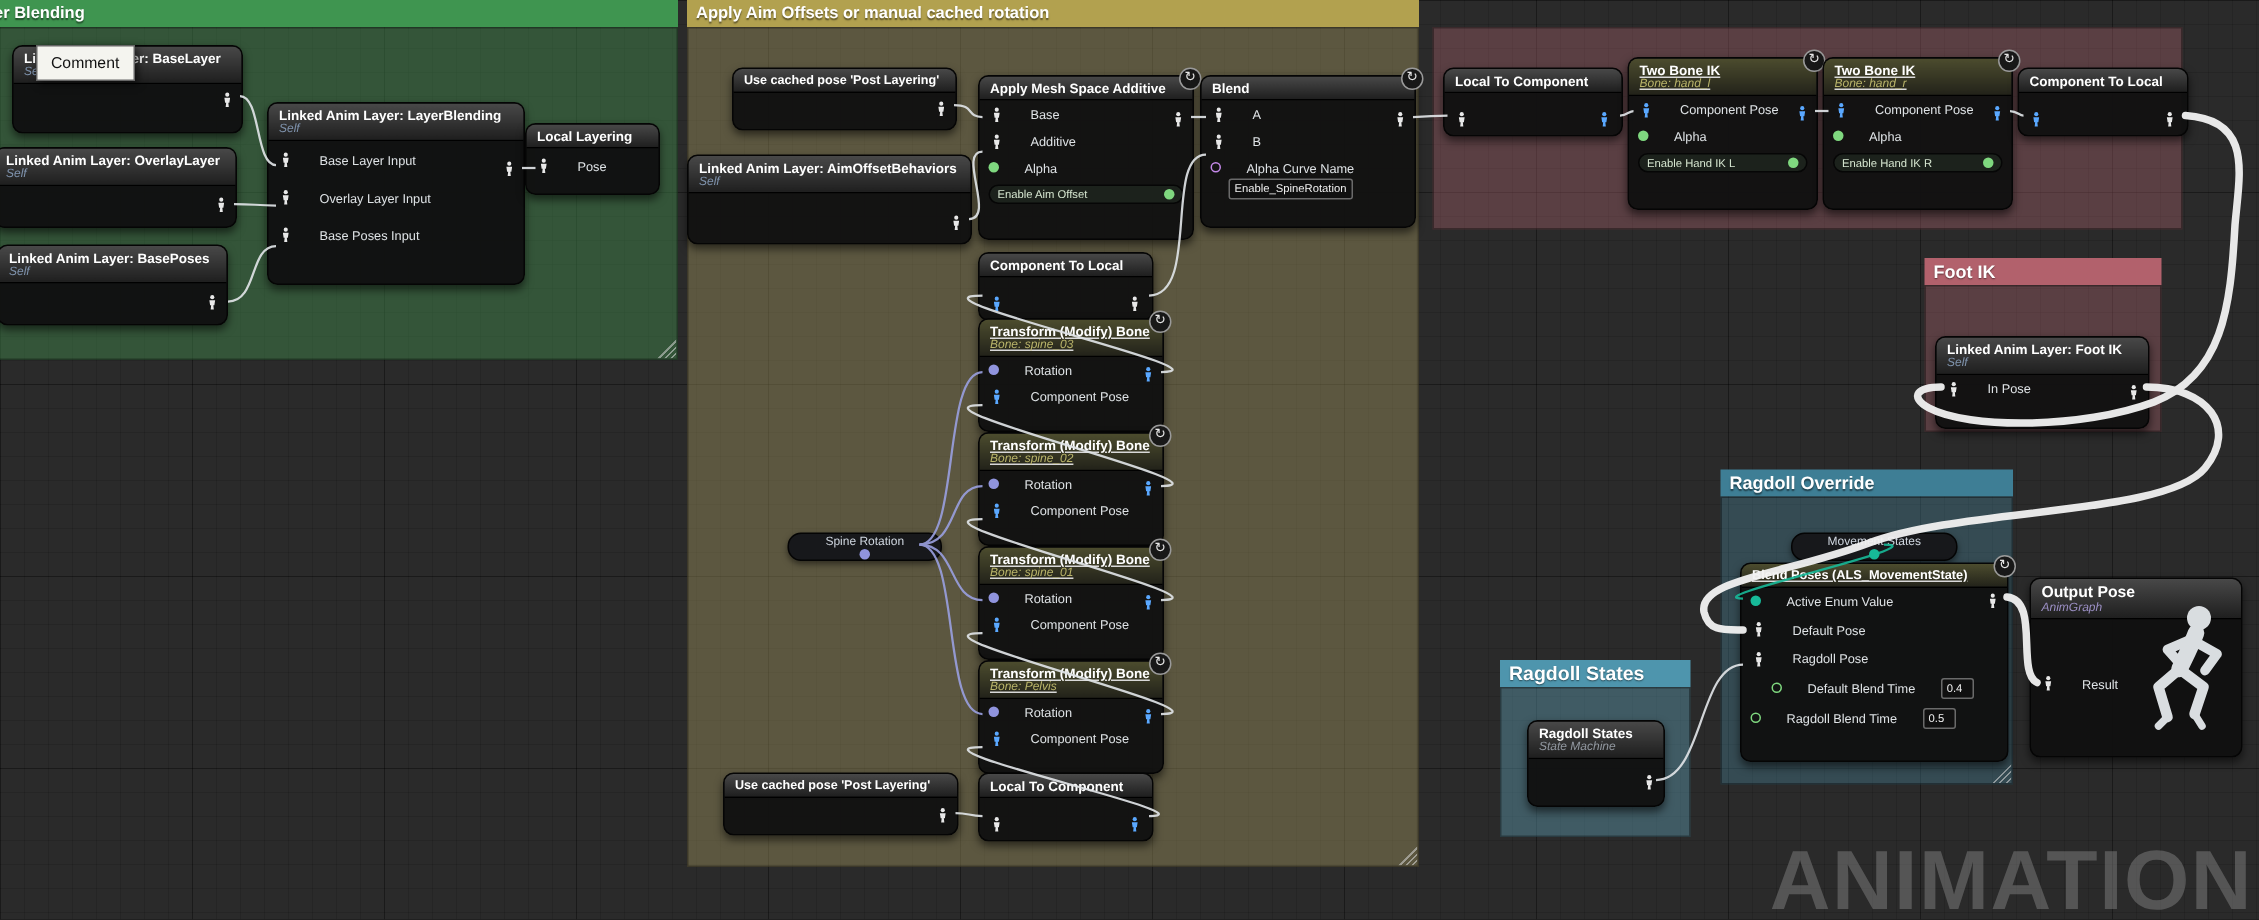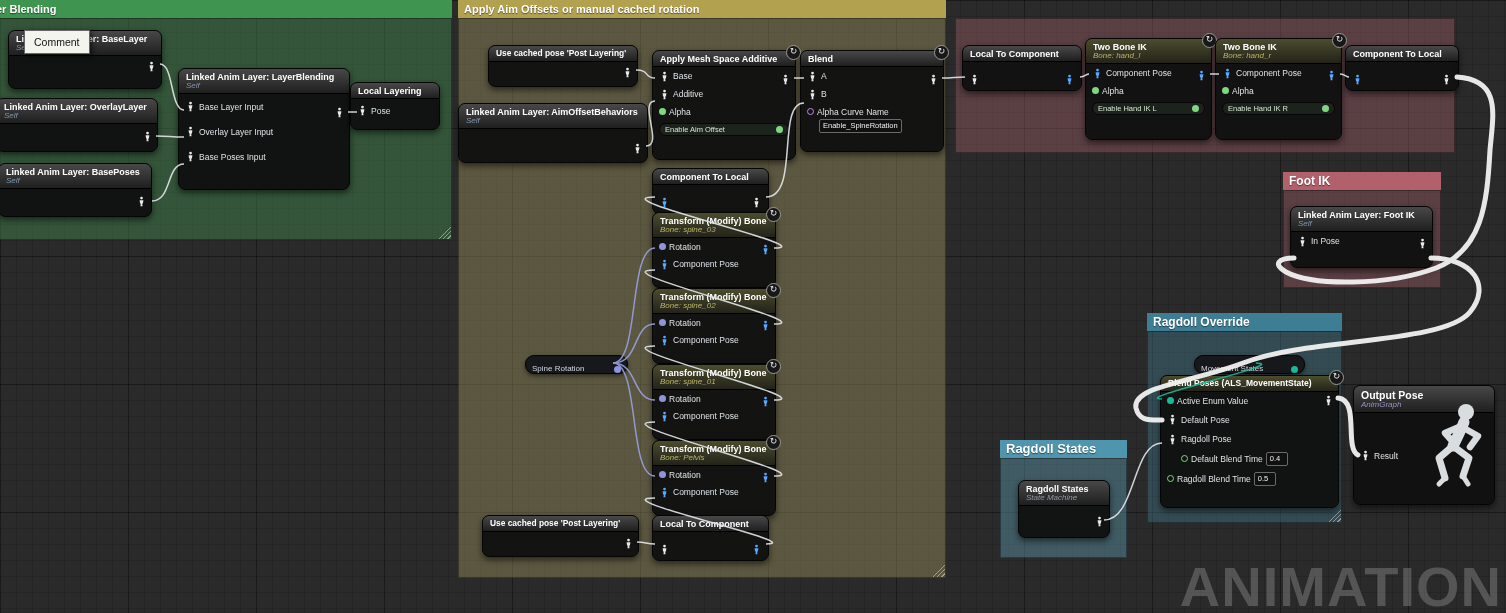--- a/index.html
+++ b/index.html
@@ -30,42 +30,42 @@
   .grip{position:absolute;right:1px;bottom:1px;width:13px;height:13px;z-index:2;
     background:repeating-linear-gradient(-45deg,transparent 0 2px,rgba(215,215,215,.55) 2px 3px);
     clip-path:polygon(100% 0,100% 100%,0 100%);cursor:nwse-resize;}
   
   .node{position:absolute;z-index:10;background:rgba(17,17,17,.97);border:1px solid #050505;
     border-radius:7px;box-shadow:0 3px 6px rgba(0,0,0,.55);font-size:8.5px;color:#d8d8d8;}
   .node-hd{padding:3px 7px 2px;border-bottom:1px solid #000;border-radius:6px 6px 0 0;overflow:hidden;
     background:linear-gradient(to bottom,#484848,#1f1f1f);}
   .node-hd .t{display:block;font-weight:bold;font-size:9px;color:#fff;white-space:nowrap;line-height:1.15;}
   .node-hd .s{display:block;font-style:italic;font-size:8px;color:#7f93ad;line-height:1.1;}
-  .node-hd.olive{background:linear-gradient(to bottom,#4c4c2e,#23231a);}
+  .node-hd.olive{background:linear-gradient(to bottom,#4c4c2e,#23231a);text-decoration:underline;}
   .node-hd.olive .s{color:#b9b46a;}
   .node-hd .s.gray{color:#9298a0;}
   .node-hd .s.purple{color:#9b8fc4;}
-  .row{display:flex;align-items:center;gap:3px;padding:3.5px 6px;white-space:nowrap;color:#dfe3e6;}
+  .row{display:flex;align-items:center;gap:17px;padding:3.5px 6px;white-space:nowrap;color:#dfe3e6;}
   .row.spread{justify-content:space-between;margin-top:8px;}
   .row.tall{padding:7px 6px;}
   .dot{width:7px;height:7px;border-radius:50%;flex:0 0 auto;}
   .dot.green{background:var(--pin-float,#7fd87f);}
   .dot.rot{background:var(--pin-rotator,#9094dd);}
   .dot.teal{background:var(--pin-enum,#17b998);}
   .dot.name{width:5px;height:5px;background:transparent;border:1.5px solid var(--pin-name,#c488e8);}
   .dot.hgreen{width:5px;height:5px;background:transparent;border:1.5px solid var(--pin-float,#7fd87f);}
   .person{display:inline-flex;width:11px;height:11px;color:var(--pose-local,#e8e8e8);flex:0 0 auto;}
   .person.blue{color:var(--pose-component,#5aa8ff);}
   .out-abs{position:absolute;right:4px;}
   .clock{position:absolute;top:-6px;right:-6px;width:13px;height:13px;border-radius:50%;
     background:#181818;border:1px solid #9a9a9a;color:#e6e6e6;font-size:9px;line-height:11px;
     text-align:center;z-index:12;}
   .pill{position:absolute;z-index:10;background:#17181b;border:1px solid #040404;border-radius:9px;
-    display:flex;align-items:flex-end;justify-content:space-between;padding:0 6px;font-size:8px;
-    color:#cfd6df;height:17px;box-shadow:0 2px 4px rgba(0,0,0,.5);}
+    display:flex;align-items:center;justify-content:space-between;padding:0 6px;font-size:8px;
+    color:#cfd6df;height:17px;box-shadow:0 2px 4px rgba(0,0,0,.5);flex-direction:column;}
   .toggle{margin:3px 6px 2px;background:#1c221c;border:1px solid #060606;border-radius:8px;
     display:flex;align-items:center;justify-content:space-between;padding:1px 5px;font-size:7.5px;color:#d6e6d0;}
   .input-box{background:#101010;border:1px solid #6a6a6a;border-radius:2px;color:#f0f0f0;
     font-size:7.5px;line-height:11px;padding:0 3px;height:12px;display:inline-block;min-width:14px;}
   .tooltip{position:absolute;z-index:40;background:#f4f4ef;color:#111;border:1px solid #666;
     box-shadow:2px 2px 5px rgba(0,0,0,.6);font-size:10.5px;padding:5px 9px;}
   .watermark{position:absolute;right:4px;bottom:-6px;z-index:3;font-weight:bold;font-size:56px;
     letter-spacing:1px;color:rgba(150,150,150,.40);}
   .wires{position:absolute;left:0;top:0;z-index:20;pointer-events:none;}
   .mannequin{position:absolute;z-index:11;}
@@ -565,21 +565,21 @@
 </span>
       <span class="person">
   <svg viewBox="0 0 24 24" width="11" height="11" aria-hidden="true">
     <circle cx="12" cy="4.6" r="3" fill="currentColor"></circle>
     <path fill="currentColor" d="M7.8 9h8.4l-1.1 7.2h-1.5l.7 6.3h-4.6l.7-6.3H8.9z"></path>
   </svg>
 </span>
     </div>
   </div>
 
-  <div class="node" style="left:1290px;top:206px;width:141px;height:60px">
+  <div class="node" style="left:1290px;top:224px;width:141px;height:60px">
     <div class="node-hd">
       <span class="t">Linked Anim Layer: Foot IK</span>
       <span class="s">Self</span>
     </div>
     <div class="row">
         <span class="person">
   <svg viewBox="0 0 24 24" width="11" height="11" aria-hidden="true">
     <circle cx="12" cy="4.6" r="3" fill="currentColor"></circle>
     <path fill="currentColor" d="M7.8 9h8.4l-1.1 7.2h-1.5l.7 6.3h-4.6l.7-6.3H8.9z"></path>
   </svg>

